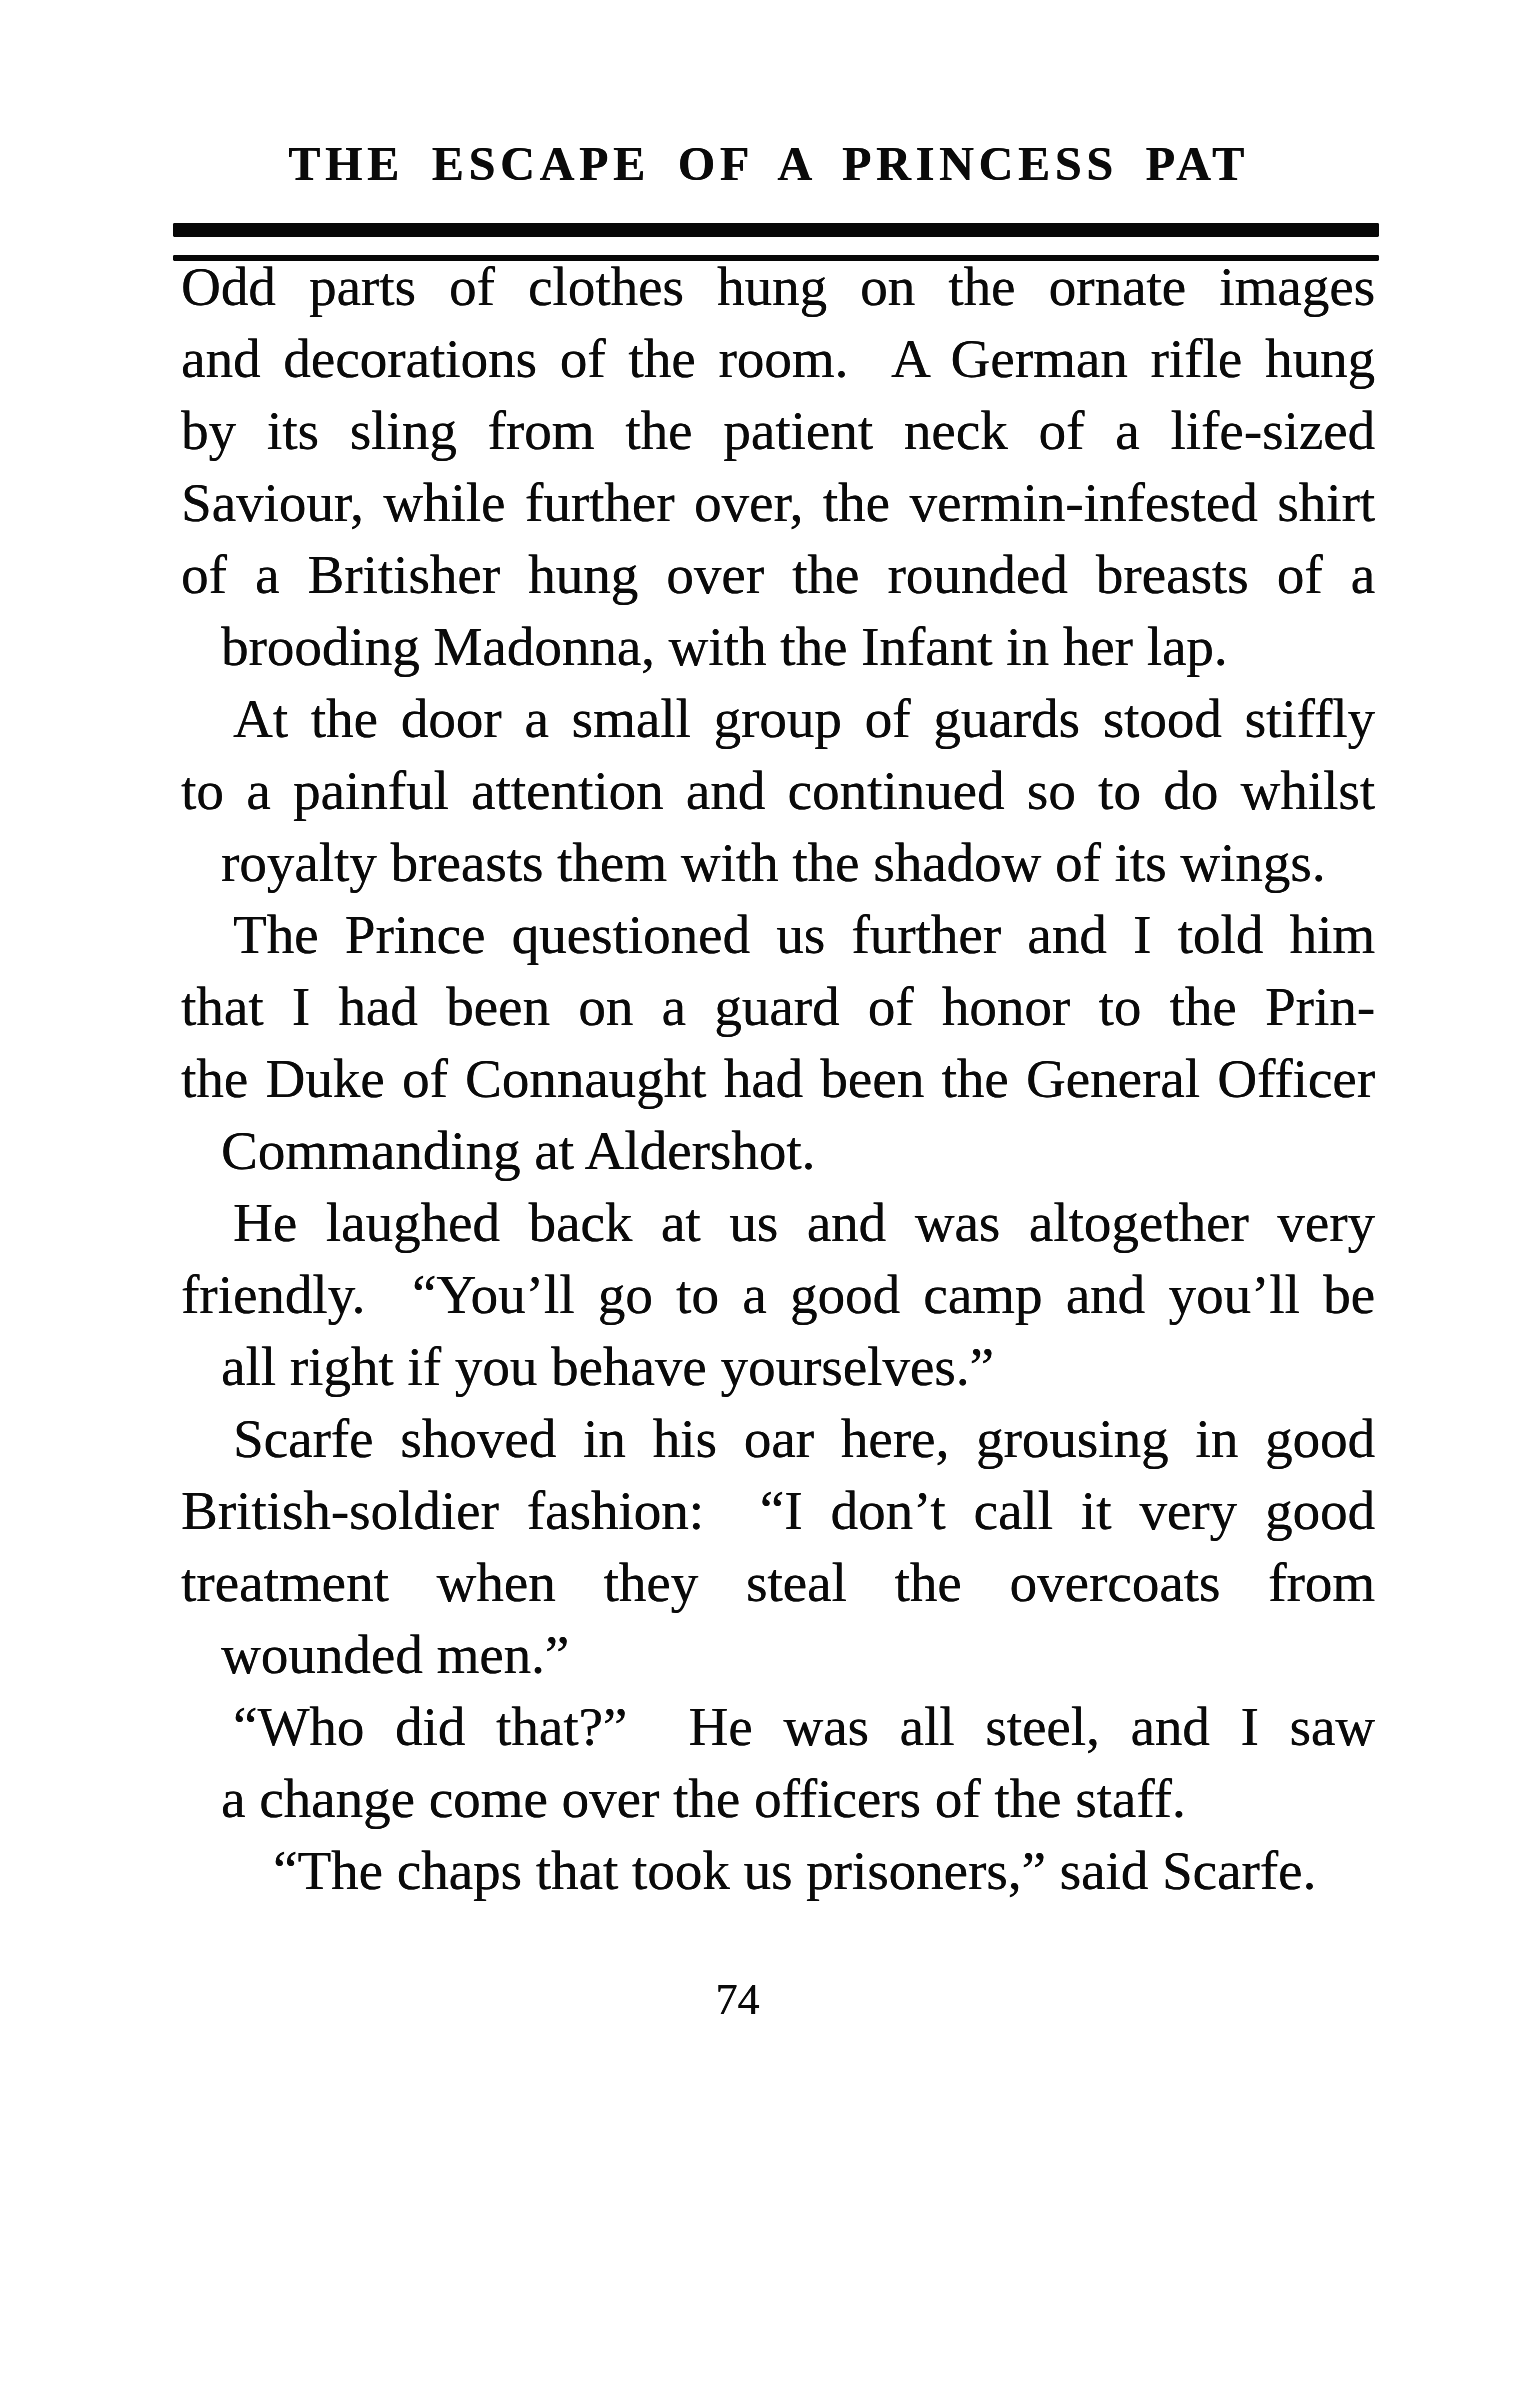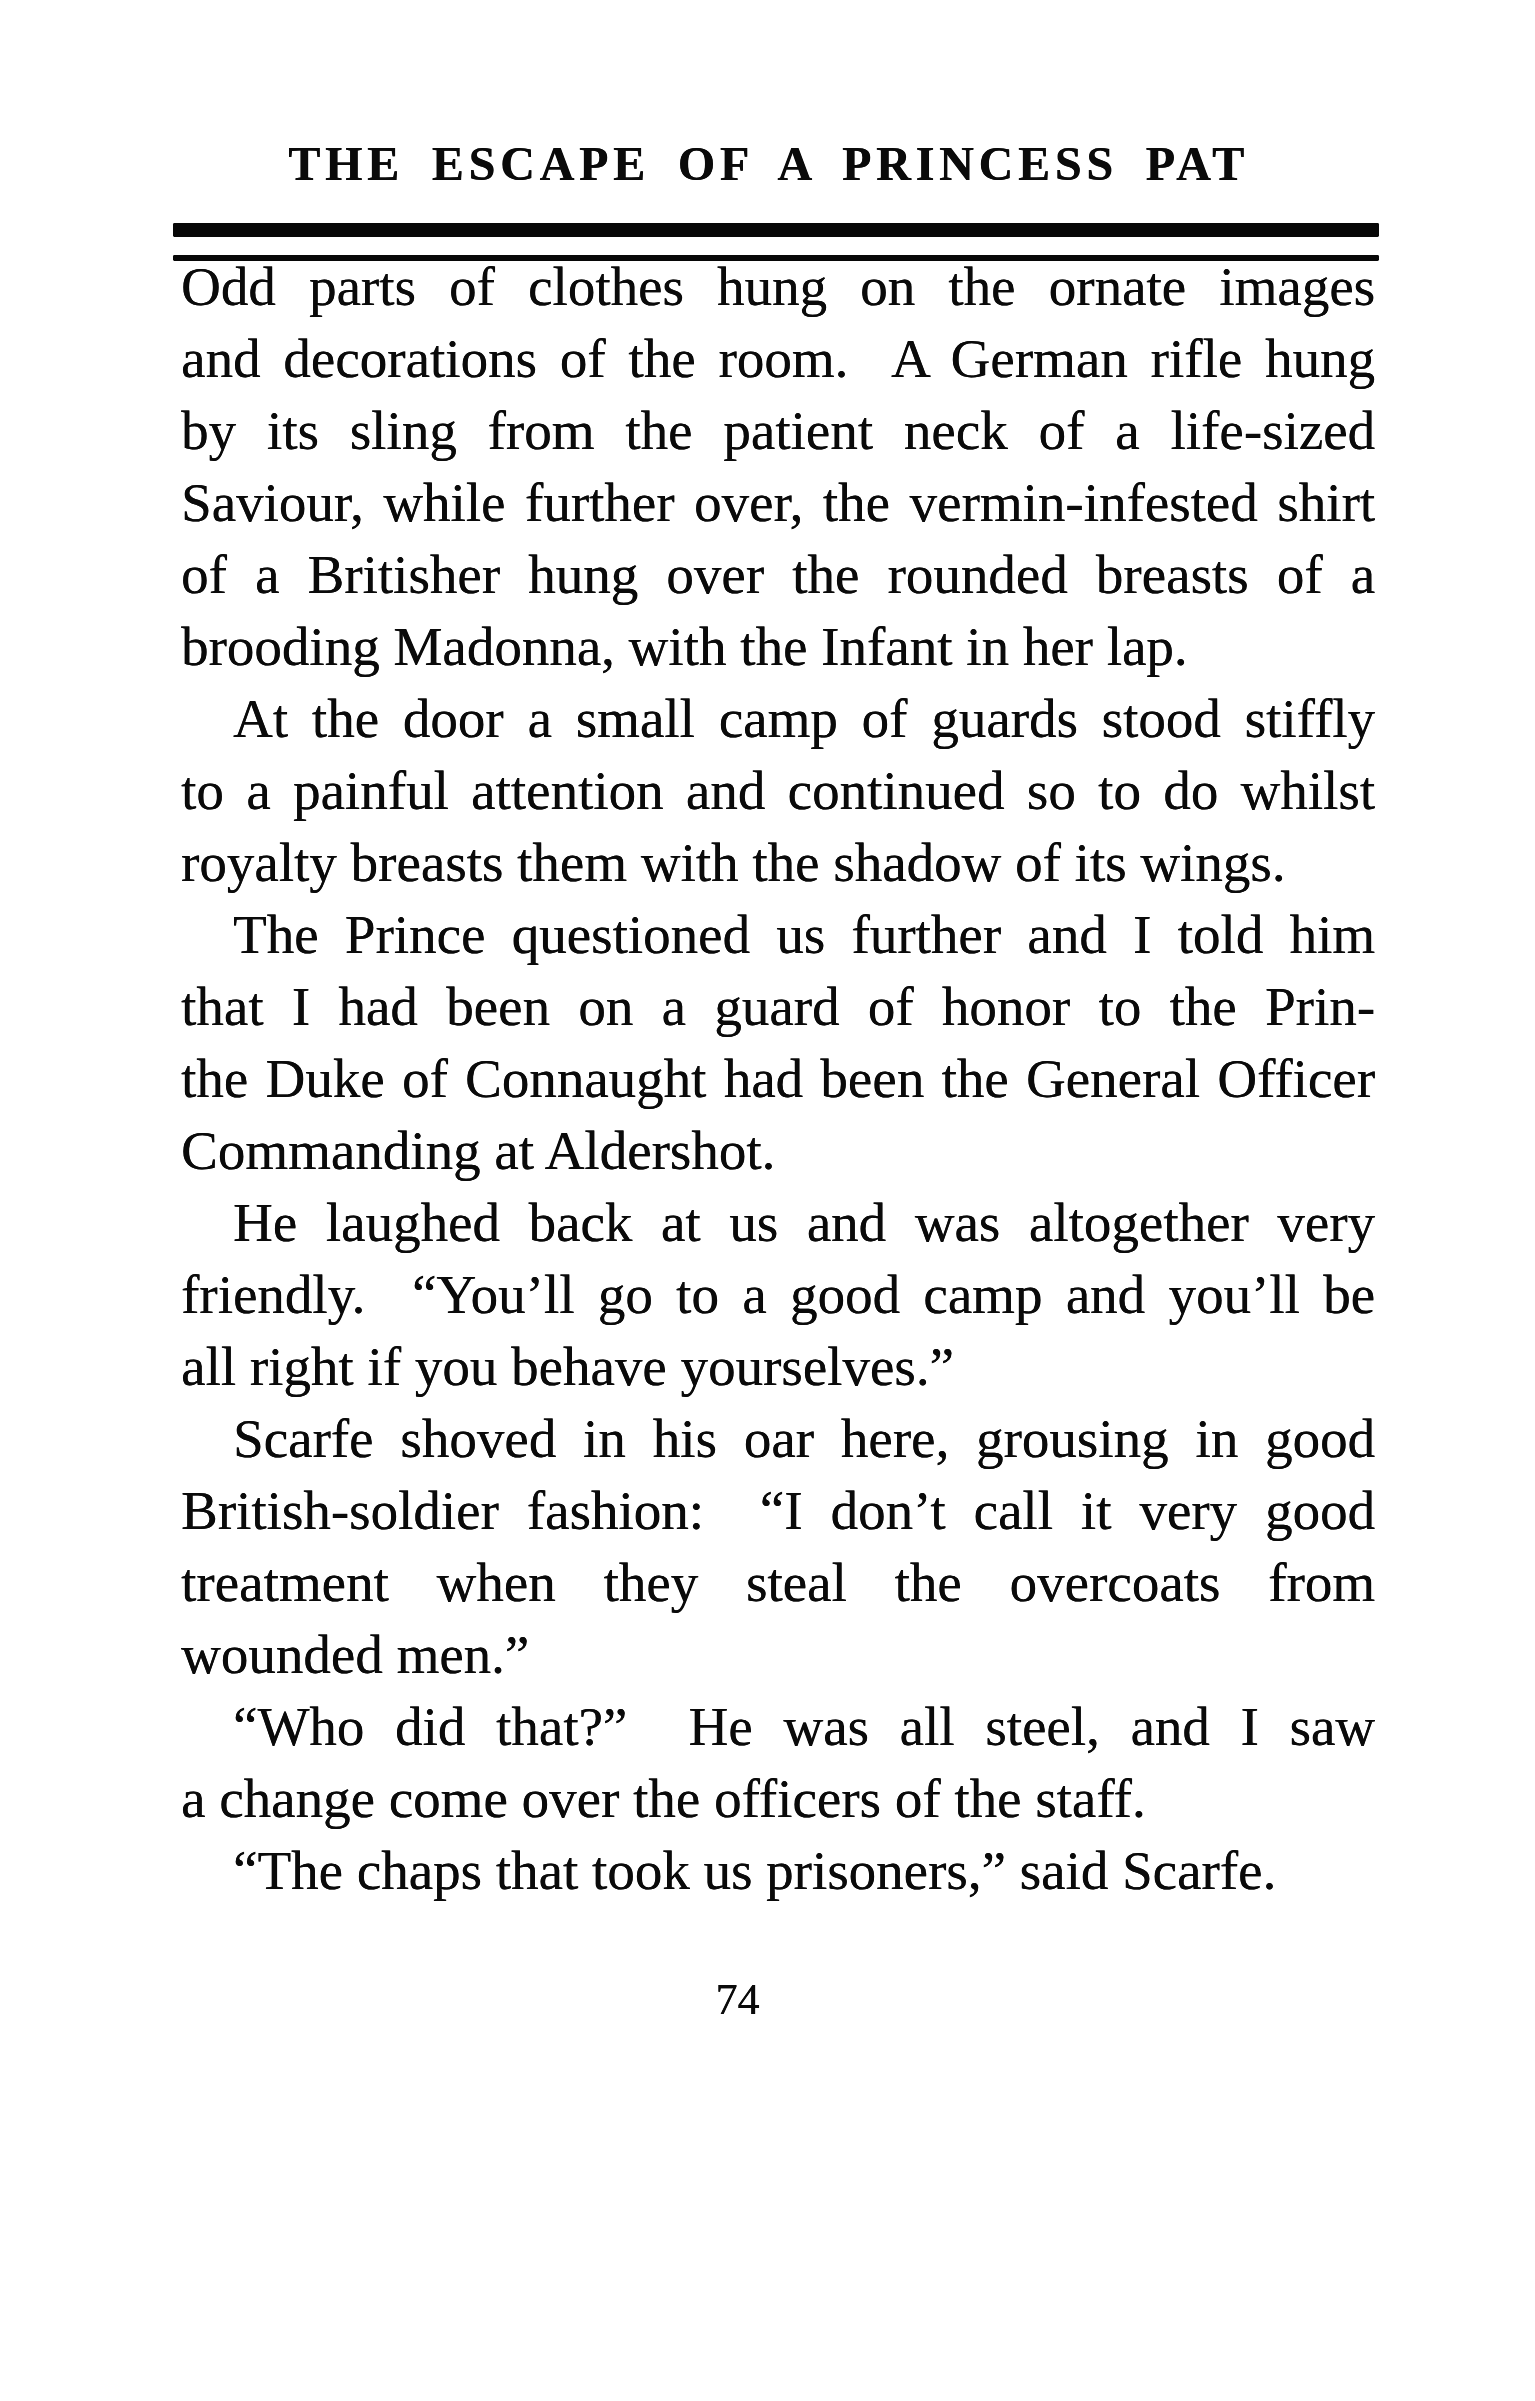--- a/index.html
+++ b/index.html
@@ -50,20 +50,21 @@
     text-shadow: 0.3px 0 0 currentColor;
   }
   .line {
     white-space: pre-wrap;
     text-align: justify;
     text-align-last: justify;
   }
   .line.end {
     text-align: left;
     text-align-last: left;
+    margin-left: 40px;
   }
   .line.ind {
     text-indent: 52px;
   }
   .folio {
     position: absolute;
     top: 1964px;
     left: 164px;
     width: 1147px;
     text-align: center;
@@ -84,21 +85,21 @@
 
   <div class="text-block">
 
     <div class="line">Odd parts of clothes hung on the ornate images</div>
     <div class="line">and decorations of the room.  A German rifle hung</div>
     <div class="line">by its sling from the patient neck of a life-sized</div>
     <div class="line">Saviour, while further over, the vermin-infested shirt</div>
     <div class="line">of a Britisher hung over the rounded breasts of a</div>
     <div class="line end">brooding Madonna, with the Infant in her lap.</div>
 
-    <div class="line ind">At the door a small camp of guards stood stiffly</div>
+    <div class="line ind">At the door a small group of guards stood stiffly</div>
     <div class="line">to a painful attention and continued so to do whilst</div>
     <div class="line end">royalty breasts them with the shadow of its wings.</div>
 
     <div class="line ind">The Prince questioned us further and I told him</div>
     <div class="line">that I had been on a guard of honor to the Prin-</div>
     <div class="line">the Duke of Connaught had been the General Officer</div>
     <div class="line end">Commanding at Aldershot.</div>
 
     <div class="line ind">He laughed back at us and was altogether very</div>
     <div class="line">friendly.  “You’ll go to a good camp and you’ll be</div>

